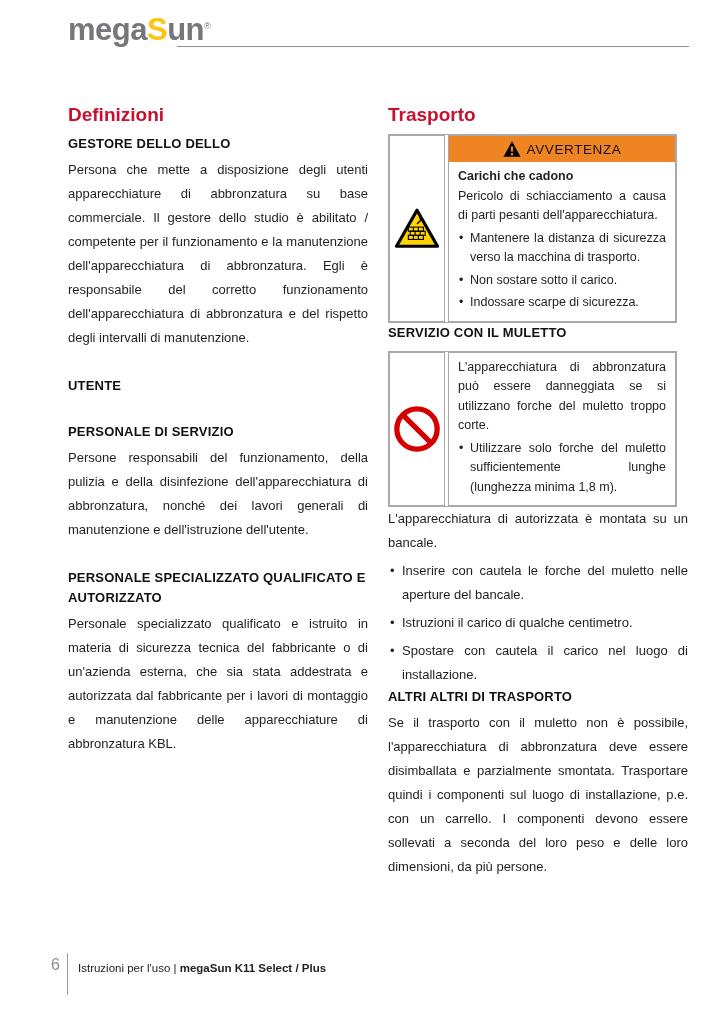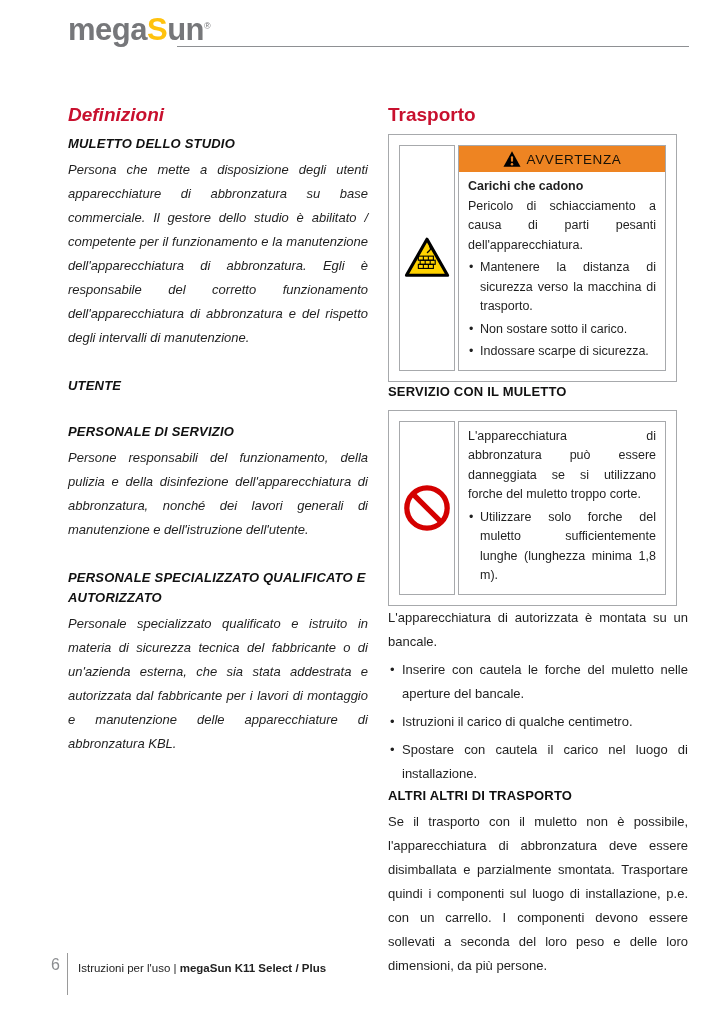--- a/index.html
+++ b/index.html
@@ -21,21 +21,21 @@
   }
   .logo .accent { color: #FFC20E; }
   .logo .reg { font-size: 9px; vertical-align: super; color: #76777A; font-weight: normal; }
   .header-rule {
     position: absolute; left: 177px; right: 35px; top: 46px;
     border-top: 1px solid #8E9093; height: 0;
   }
 
   
   .col { position: absolute; top: 104px; width: 300px; }
-  .col-left  { left: 68px; font-style: italic; }
+  .col-left  { left: 68px; }
   .col-right { left: 388px; }
 
   h1.section-title {
     font-size: 19px; line-height: 22px; font-weight: bold;
     color: #C8102E; margin: 0 0 8px 0;
   }
   h2.sub-heading {
     font-size: 13px; line-height: 20px; font-weight: bold;
     color: #111111; margin: 0 0 4px 0; letter-spacing: 0.2px;
   }
@@ -50,21 +50,21 @@
   .bullet {
     position: relative; padding-left: 14px;
     font-size: 13px; line-height: 24px; text-align: justify;
     margin-top: 4px;
   }
   .bullet::before { content: "\2022"; position: absolute; left: 2px; }
 
   
   .hazard-box {
     border: 1px solid #A7A9AC;
-    padding: 10px;
+    padding: 0;
     display: flex; gap: 3px;
     width: 289px; box-sizing: border-box;
     margin-top: 8px;
     background: #ffffff;
   }
   .icon-cell {
     border: 1px solid #A7A9AC;
     flex: 0 0 56px;
     display: flex; align-items: center; justify-content: center;
     box-sizing: border-box;
@@ -117,21 +117,21 @@
 <body>
 
 <div class="logo"><span>mega</span><span class="accent">S</span><span>un</span><span class="reg">®</span></div>
 <div class="header-rule"></div>
 
 <div class="col col-left">
   <h1 class="section-title">Definizioni</h1>
   <div>
 
       <section class="def-section">
-        <h2 class="sub-heading">MULETTO DELLO STUDIO</h2>
+        <h2 class="sub-heading">GESTORE DELLO DELLO</h2>
         <p class="body-text">Persona che mette a disposizione degli utenti apparecchiature di abbronzatura su base commerciale. Il gestore dello studio è abilitato / competente per il funzionamento e la manutenzione dell'apparecchiatura di abbronzatura. Egli è responsabile del corretto funzionamento dell'apparecchiatura di abbronzatura e del rispetto degli intervalli di manutenzione.</p>
       </section>
 
       <section class="def-section">
         <h2 class="sub-heading">UTENTE</h2>
       </section>
 
       <section class="def-section">
         <h2 class="sub-heading">PERSONALE DI SERVIZIO</h2>
         <p class="body-text">Persone responsabili del funzionamento, della pulizia e della disinfezione dell'apparecchiatura di abbronzatura, nonché dei lavori generali di manutenzione e dell'istruzione dell'utente.</p>

